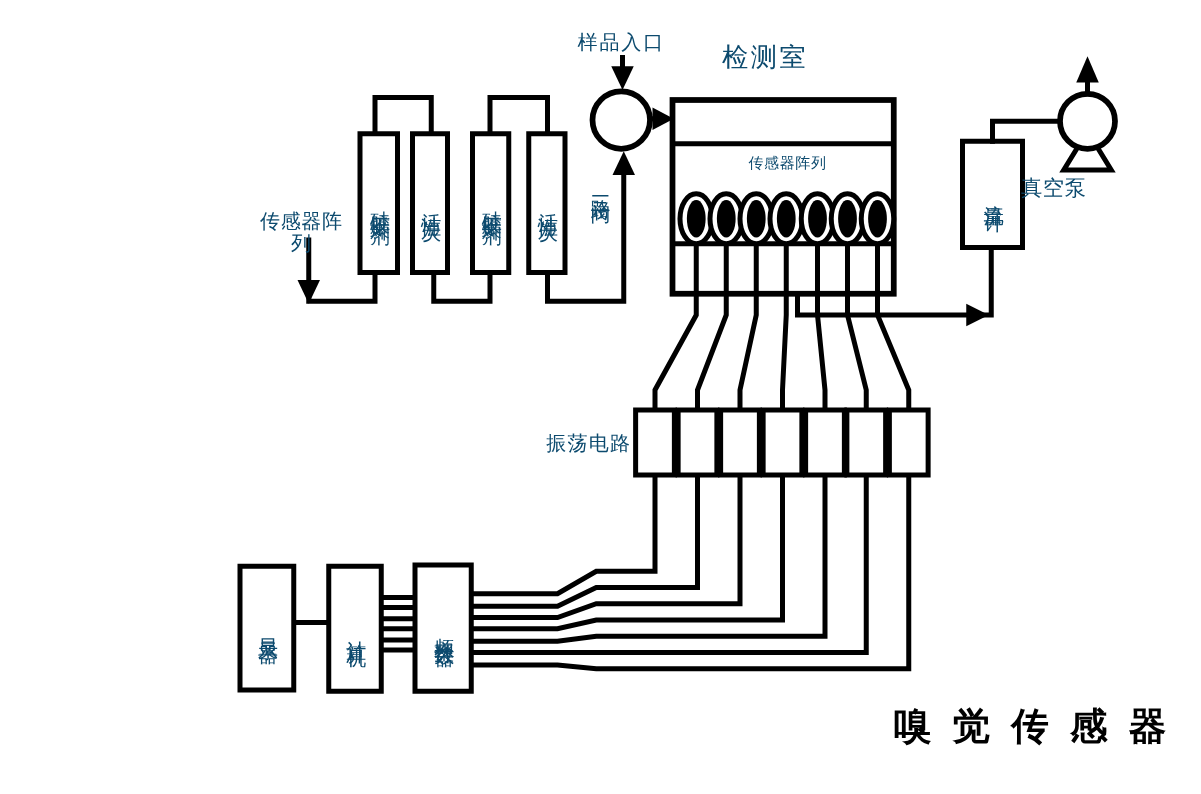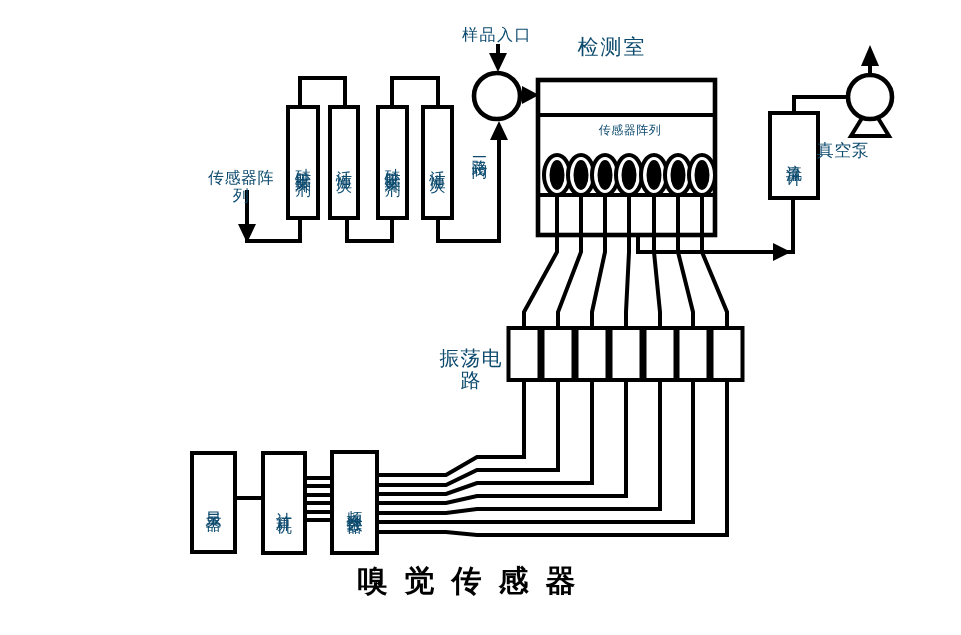--- a/index.html
+++ b/index.html
@@ -12,21 +12,21 @@
   #diagram-svg .bx{stroke:#000;stroke-width:4;fill:#fff;stroke-linejoin:miter;}
   #diagram-svg .thick{stroke-width:4.6;}
   #diagram-svg .ah{fill:#000;stroke:none;}
   .lbl{position:absolute;color:#0c4a6e;line-height:1.12;letter-spacing:0.5px;}
   .h{text-align:center;}
   .v{
     display:flex;align-items:center;justify-content:center;
     writing-mode:vertical-rl;text-orientation:upright;letter-spacing:3px;
   }
   .title{
-    position:absolute;left:0;top:561px;width:950px;text-align:center;
+    position:absolute;left:0;top:561px;width:950px;text-align:right;
     font-size:30px;font-weight:bold;letter-spacing:17px;color:#000;
   }
 </style>
 </head>
 <body>
 
 <div class="stage">
 
   <svg id="diagram-svg" width="961" height="635" viewBox="0 0 961 635">
 
@@ -138,20 +138,20 @@
 
   <div class="lbl h" style="left:453px;top:26px;width:88px;font-size:16px;letter-spacing:1.5px;">样品入口</div>
   <div class="lbl v" style="left:464px;top:116px;width:31px;height:64px;font-size:16px;">三路阀</div>
 
   <div class="lbl h" style="left:568px;top:35px;width:88px;font-size:21px;letter-spacing:2px;">检测室</div>
   <div class="lbl h" style="left:584px;top:124px;width:92px;font-size:12px;">传感器阵列</div>
 
   <div class="lbl v" style="left:770px;top:113px;width:48px;height:85px;font-size:16px;">流量计</div>
   <div class="lbl h" style="left:811px;top:141px;width:64px;font-size:17px;">真空泵</div>
 
-  <div class="lbl h" style="left:433px;top:347px;width:76px;font-size:20px;letter-spacing:1px;">振荡电路</div>
+  <div class="lbl h" style="left:433px;top:347px;width:76px;font-size:16px;letter-spacing:1px;">振荡电路</div>
 
   <div class="lbl v" style="left:192px;top:453px;width:43px;height:99px;font-size:16px;">显示器</div>
   <div class="lbl v" style="left:263px;top:453px;width:42px;height:100px;font-size:16px;">计算机</div>
   <div class="lbl v" style="left:332px;top:452px;width:45px;height:101px;font-size:16px;letter-spacing:2px;">频率计数器</div>
 
   <div class="title">嗅觉传感器</div>
 </div>
 
 </body></html>

